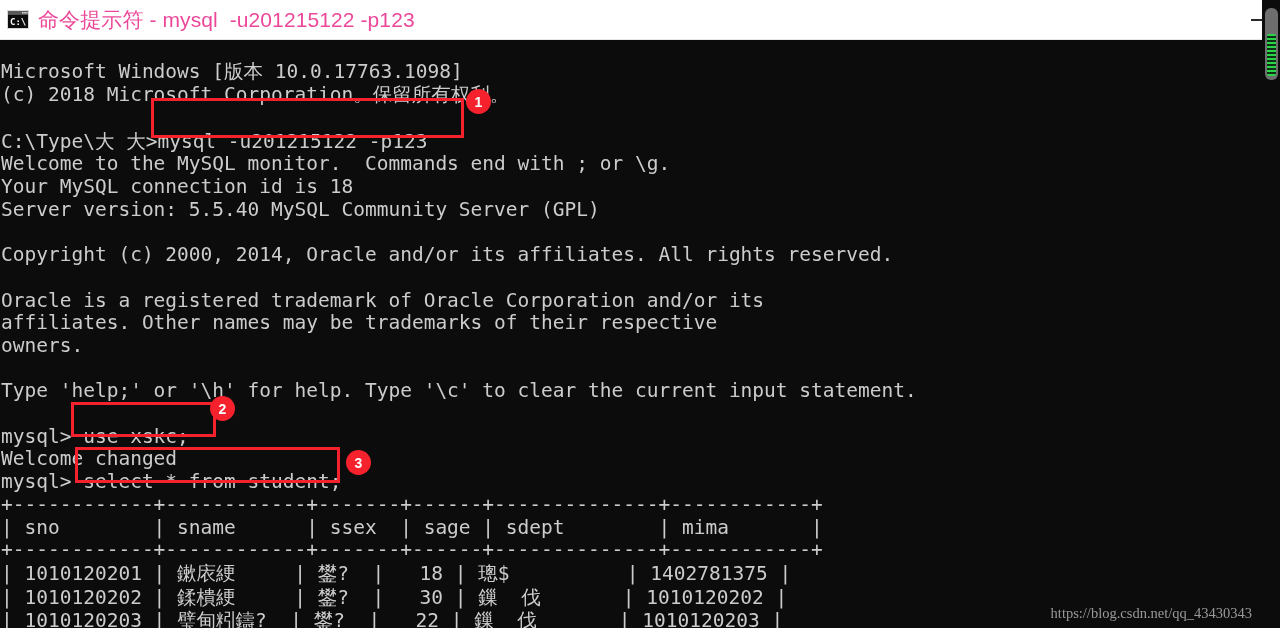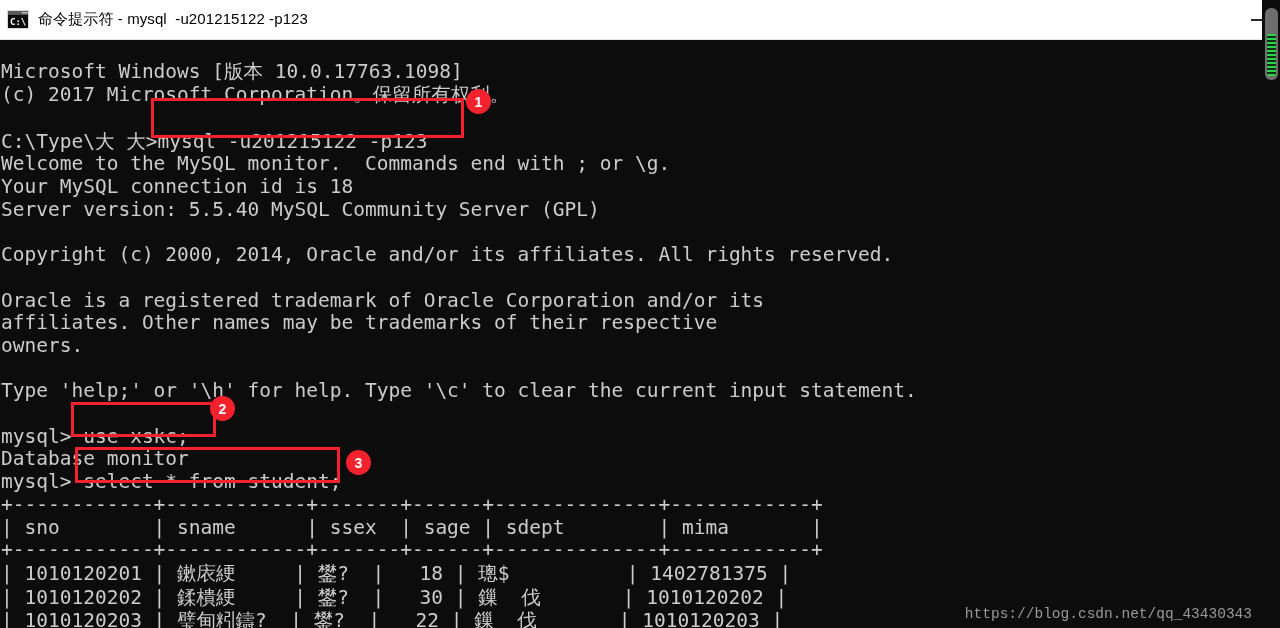--- a/index.html
+++ b/index.html
@@ -30,22 +30,22 @@
   }
   #app-icon {
     width: 22px;
     height: 19px;
     margin-left: 7px;
     margin-right: 9px;
     flex: none;
   }
   #title-text {
     font-family: "Liberation Sans", sans-serif;
-    font-size: 15px;
-    color: #000000;
+    font-size: 21px;
+    color: #ec4899;
     white-space: pre;
     letter-spacing: 0.1px;
   }
   #win-controls {
     margin-left: auto;
     display: flex;
     align-items: center;
     height: 40px;
   }
   .win-btn {
@@ -143,21 +143,21 @@
     justify-content: center;
     line-height: 1;
   }
 
   
   #watermark {
     position: absolute;
     right: 28px;
     bottom: 6px;
     color: #9a9a9a;
-    font-family: Liberation Mono, monospace;
+    font-family: Liberation Serif, serif;
     font-size: 14.5px;
     white-space: pre;
   }
 </style>
 </head>
 <body>
 
 <div id="screen">
 
   <div id="titlebar">
@@ -173,37 +173,37 @@
     <div id="title-text">命令提示符 - mysql  -u201215122 -p123</div>
     <div id="win-controls">
       <div class="win-btn">
         <span class="min-glyph"></span>
       </div>
     </div>
   </div>
 
   <div id="console">
     <pre id="console-text"><span><span>Microsoft Windows [</span><span class="cjk">版本</span><span> 10.0.17763.1098]</span></span>
-<span><span>(c) 2017 Microsoft Corporation</span><span class="cjk">。保留所有权利。</span></span>
+<span><span>(c) 2018 Microsoft Corporation</span><span class="cjk">。保留所有权利。</span></span>
 <span></span>
 <span><span>C:\Type\</span><span class="cjk">大</span><span> </span><span class="cjk">大</span><span>&gt;mysql -u201215122 -p123</span></span>
 <span><span>Welcome to the MySQL monitor.  Commands end with ; or \g.</span></span>
 <span><span>Your MySQL connection id is 18</span></span>
 <span><span>Server version: 5.5.40 MySQL Community Server (GPL)</span></span>
 <span></span>
 <span><span>Copyright (c) 2000, 2014, Oracle and/or its affiliates. All rights reserved.</span></span>
 <span></span>
 <span><span>Oracle is a registered trademark of Oracle Corporation and/or its</span></span>
 <span><span>affiliates. Other names may be trademarks of their respective</span></span>
 <span><span>owners.</span></span>
 <span></span>
 <span><span>Type 'help;' or '\h' for help. Type '\c' to clear the current input statement.</span></span>
 <span></span>
 <span><span>mysql&gt; use xskc;</span></span>
-<span><span>Database monitor</span></span>
+<span><span>Welcome changed</span></span>
 <span><span>mysql&gt; select * from student;</span></span>
 <span><span>+------------+------------+-------+------+--------------+------------+</span></span>
 <span><span>| sno        | sname      | ssex  | sage | sdept        | mima       |</span></span>
 <span><span>+------------+------------+-------+------+--------------+------------+</span></span>
 <span><span>| 1010120201 | </span><span class="cjk">鏉庡綆</span><span>     | </span><span class="cjk">鐢</span><span>?  |   18 | </span><span class="cjk">璁</span><span>$          | 1402781375 |</span></span>
 <span><span>| 1010120202 | </span><span class="cjk">鍒樻綆</span><span>     | </span><span class="cjk">鐢</span><span>?  |   30 | </span><span class="cjk">鏁</span><span>  </span><span class="cjk">伐</span><span>       | 1010120202 |</span></span>
 <span><span>| 1010120203 | </span><span class="cjk">璧甸粌鑄</span><span>?  | </span><span class="cjk">鐢</span><span>?  |   22 | </span><span class="cjk">鏁</span><span>  </span><span class="cjk">伐</span><span>       | 1010120203 |</span></span>
 <span><span>| 1010120204 | </span><span class="cjk">璧靛涍</span><span>     | </span><span class="cjk">鐢</span><span>?  |   22 | </span><span class="cjk">鏁</span><span>  </span><span class="cjk">伐</span><span>       | 1010120203 |</span></span></pre>
   </div>
 

